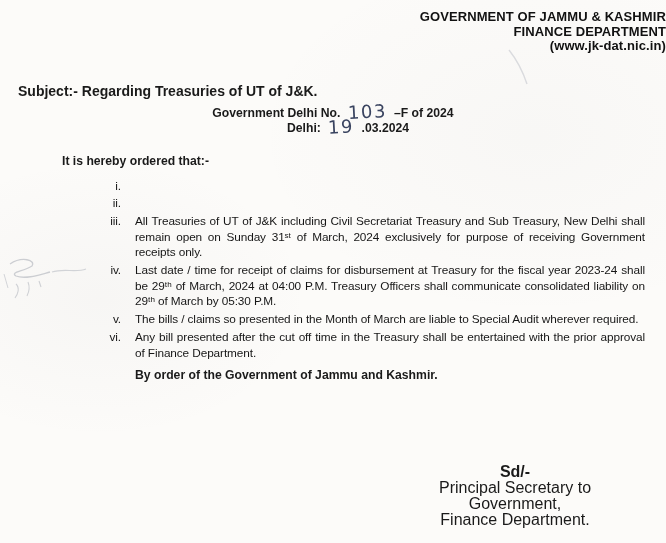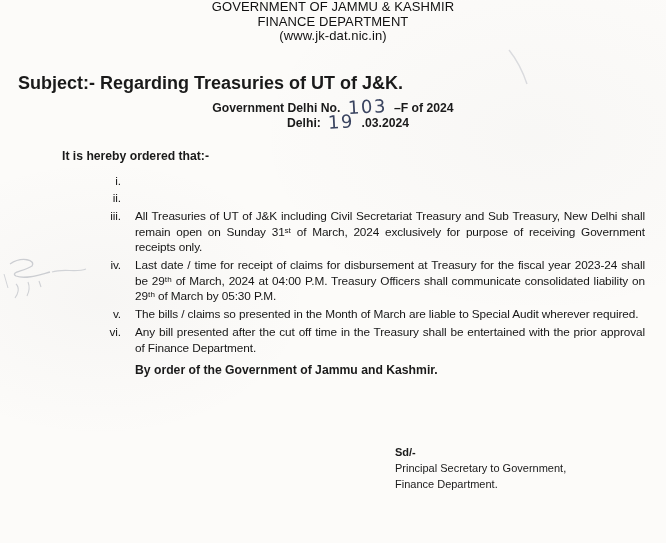--- a/index.html
+++ b/index.html
@@ -13,31 +13,32 @@
   .page {
     position: relative;
     width: 666px; height: 543px;
     overflow: hidden;
     background:
       radial-gradient(ellipse 300px 200px at 15% 55%, rgba(120,120,125,0.04), transparent 70%),
       radial-gradient(ellipse 400px 260px at 80% 25%, rgba(120,120,125,0.03), transparent 70%),
       #fcfbf9;
   }
   .header {
-    text-align: center;
-    font-weight: normal;
+    padding-top: 10px;
+    text-align: right;
+    font-weight: bold;
     font-size: 13px;
     line-height: 14.5px;
     letter-spacing: 0.1px;
     color: #111;
   }
   .subject {
     margin: 29px 0 0 18px;
     font-weight: bold;
-    font-size: 18px;
+    font-size: 14px;
   }
   .order-line {
     margin-top: 7px;
     text-align: center;
     font-weight: bold;
     font-size: 12.2px;
     line-height: 15px;
   }
   .dated-line {
     text-align: center;
@@ -84,23 +85,24 @@
     flex: 0 0 510px;
     text-align: justify;
   }
   .closing {
     margin: 7px 0 0 135px;
     font-weight: bold;
     font-size: 12.2px;
   }
   .sig {
     position: absolute;
-    left: 395px; top: 444px;
+    left: 395px; top: 464px;
     width: 240px;
-    font-size: 11px;
+    text-align: center;
+    font-size: 16px;
     line-height: 16px;
   }
   .sig .bold { font-weight: bold; }
   .mark { position: absolute; pointer-events: none; }
   .scribble { left: 2px; top: 246px; opacity: 0.55; }
   .penmark { left: 505px; top: 48px; opacity: 0.55; }
 </style>
 </head>
 <body>
 

